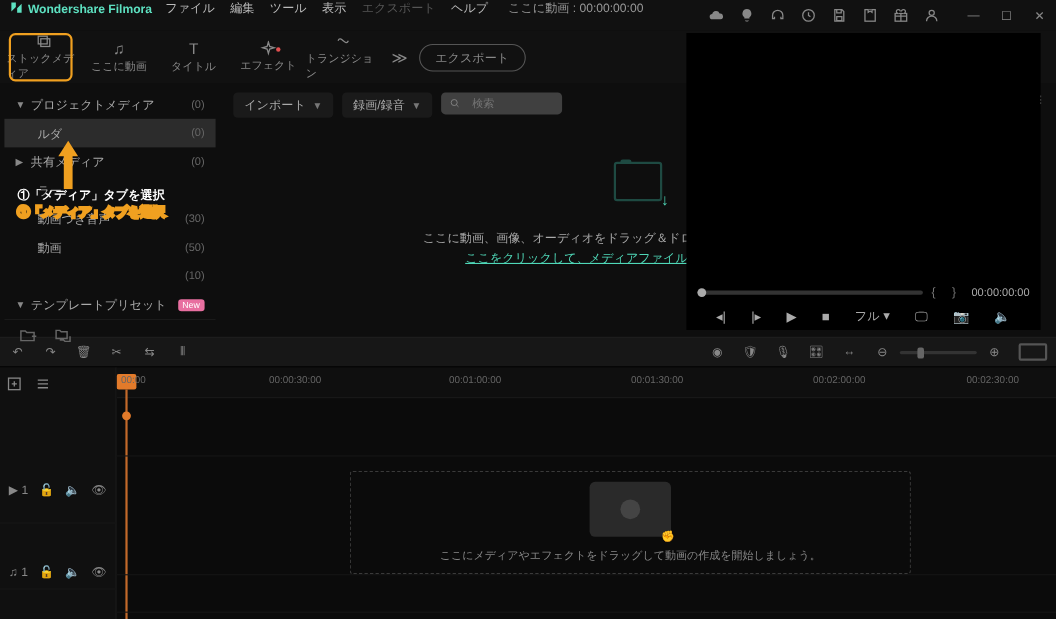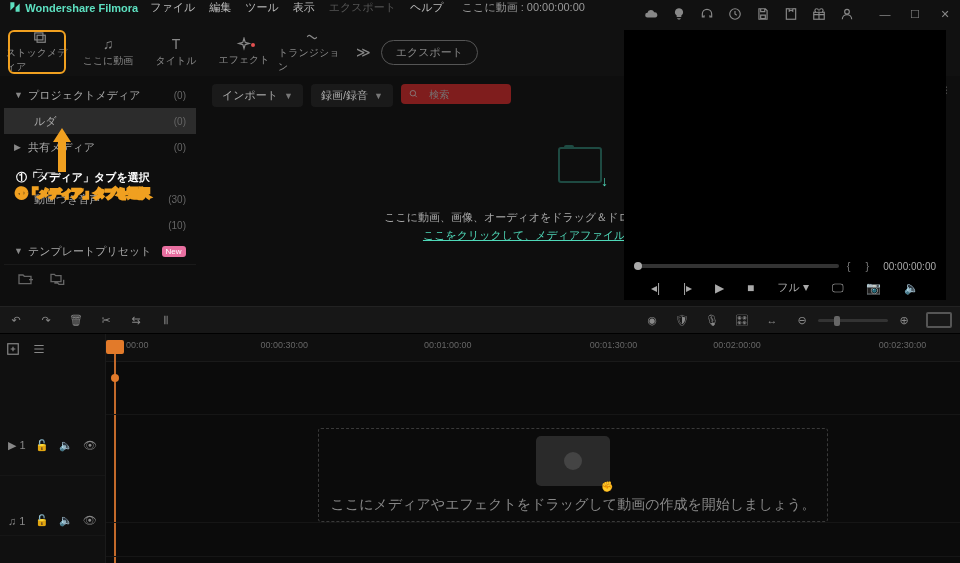--- a/index.html
+++ b/index.html
@@ -33,21 +33,21 @@
 .sidebar .item.sel{background:#2c2c2c}
 .sidebar .item .caret{width:8px;color:#888;font-size:9px}
 .sidebar .item .indent{width:14px}
 .sidebar .badge{background:#e86fa0;color:#fff;font-size:8px;padding:1px 4px;border-radius:3px;margin-left:4px}
 .folder-row{display:flex;gap:16px;padding:6px 12px;height:28px;align-items:center;border-top:1px solid #1a1a1a}
 .folder-row .ficon{width:16px;height:16px;color:#666;cursor:pointer}
 .content{flex:1;background:#0e0e0e;padding:8px 12px}
 .content-toolbar{display:flex;gap:8px;align-items:flex-start}
 .pill{background:#1a1a1a;border-radius:4px;padding:4px 10px;display:flex;align-items:center;gap:6px;color:#aaa;cursor:pointer}
 .pill .chev{font-size:9px;color:#777}
-.search{background:#7f1d1d;border-radius:4px;padding:4px 8px;display:flex;align-items:center;gap:11px;width:110px}
+.search{background:#404040;border-radius:4px;padding:4px 8px;display:flex;align-items:center;gap:11px;width:110px}
 .search input{background:transparent;border:none;color:#aaa;outline:none;width:100%;font-size:10px}
 .ct-right{margin-left:auto;display:flex;gap:12px;align-items:center}
 .drop-area{margin-top:40px;text-align:center}
 .drop-icon{width:44px;height:36px;margin:0 auto 26px;border:2px solid #1e4a42;border-radius:3px;position:relative}
 .drop-icon::before{content:"";position:absolute;width:10px;height:4px;background:#1e4a42;top:-4px;left:4px;border-radius:2px 2px 0 0}
 .drop-icon .arrow{position:absolute;right:-8px;bottom:-8px;color:#4fd8b8;font-size:14px}
 .drop-text{font-size:10px;color:#aaa;line-height:1.6}
 .drop-text .link{color:#4fd8b8;text-decoration:underline;cursor:pointer}
 .player-controls{position:absolute;right:14px;top:254px;width:322px;height:46px;padding:2px 4px}
 .slider-row{display:flex;align-items:center;gap:8px;padding:4px 6px}
@@ -74,21 +74,21 @@
 .ruler .playhead-top{position:absolute;left:0;top:6px;width:18px;height:14px;background:#e27a2a;border-radius:2px}
 .ruler .playhead-line{position:absolute;left:8px;top:20px;width:2px;height:210px;background:#c2692a}
 .ruler .playhead-dot{position:absolute;left:5px;top:40px;width:8px;height:8px;background:#e27a2a;border-radius:50%}
 .ruler .ticks{position:absolute;left:0;right:0;top:6px;display:flex}
 .ruler .tick{font-size:9px;color:#666}
 .tracks{position:relative}
 .drop-zone{position:absolute;left:212px;top:66px;width:510px;height:94px;border:1px dashed #3a3a3a;border-radius:3px;display:flex;flex-direction:column;align-items:center;justify-content:center;gap:10px}
 .drop-zone .thumb{width:74px;height:50px;background:#2a2a2a;border-radius:5px;position:relative;display:flex;align-items:center;justify-content:center}
 .drop-zone .thumb .inner{width:18px;height:18px;border-radius:50%;background:#444}
 .drop-zone .thumb .cursor{position:absolute;right:-4px;bottom:-6px;font-size:10px}
-.drop-zone .dz-text{font-size:14px;color:#888}
+.drop-zone .dz-text{font-size:10px;color:#888}
 .track-line{position:absolute;left:0;right:0;height:1px;background:#161616}
 .annotation-arrow{position:absolute;left:51px;top:128px;color:#f0a020;pointer-events:none}
 .annotation-text{position:absolute;left:16px;top:170px;font-size:30px;font-weight:bold;color:#f0a020;-webkit-text-stroke:3px #f0a020;pointer-events:none}
 .annotation-text .fill{-webkit-text-stroke:0;position:absolute;left:0;top:0;color:#fff}
 svg{display:block}
 </style>
 </head>
 <body>
 
 <div class="titlebar">
@@ -219,20 +219,25 @@
         <span class="count">(0)</span>
       </div>
     <div class="item">
         <span class="indent"></span>
         <span>ラー</span>
       </div>
     <div class="item">
         <span class="indent"></span>
         <span>動画つき音声</span>
         <span class="count">(30)</span>
+      </div>
+    <div class="item">
+        <span class="indent"></span>
+        <span>動画</span>
+        <span class="count">(50)</span>
       </div>
     <div class="item">
         <span class="indent"></span>
         <span class="count">(10)</span>
       </div>
     <div class="item">
         <span class="caret">▼</span>
         <span>テンプレートプリセット</span>
         <span class="badge">New</span>
       </div>
@@ -361,26 +366,26 @@
       <span>🔈</span>
       <span>👁</span>
     </div>
   </div>
   <div class="timeline-body">
     <div class="ruler">
       <div class="playhead-top"></div>
       <div class="playhead-line"></div>
       <div class="playhead-dot"></div>
       <div class="ticks">
-        <span class="tick" style="margin-left:20px">00:00</span>
+        <span class="tick" style="margin-left:4px">00:00</span>
         <span class="tick" style="margin-left:112px">00:00:30:00</span>
         <span class="tick" style="margin-left:116px">00:01:00:00</span>
         <span class="tick" style="margin-left:118px">00:01:30:00</span>
-        <span class="tick" style="margin-left:76px">00:02:00:00</span>
-        <span class="tick" style="margin-left:118px">00:02:30:00</span>
+        <span class="tick" style="margin-left:118px">00:02:00:00</span>
+        <span class="tick" style="margin-left:92px">00:02:30:00</span>
       </div>
     </div>
     <div class="tracks">
       <div class="track-line" style="top:52px"></div>
       <div class="track-line" style="top:160px"></div>
       <div class="track-line" style="top:194px"></div>
       <div class="drop-zone">
         <div class="thumb">
           <div class="inner"></div>
           <span class="cursor">✊</span>

